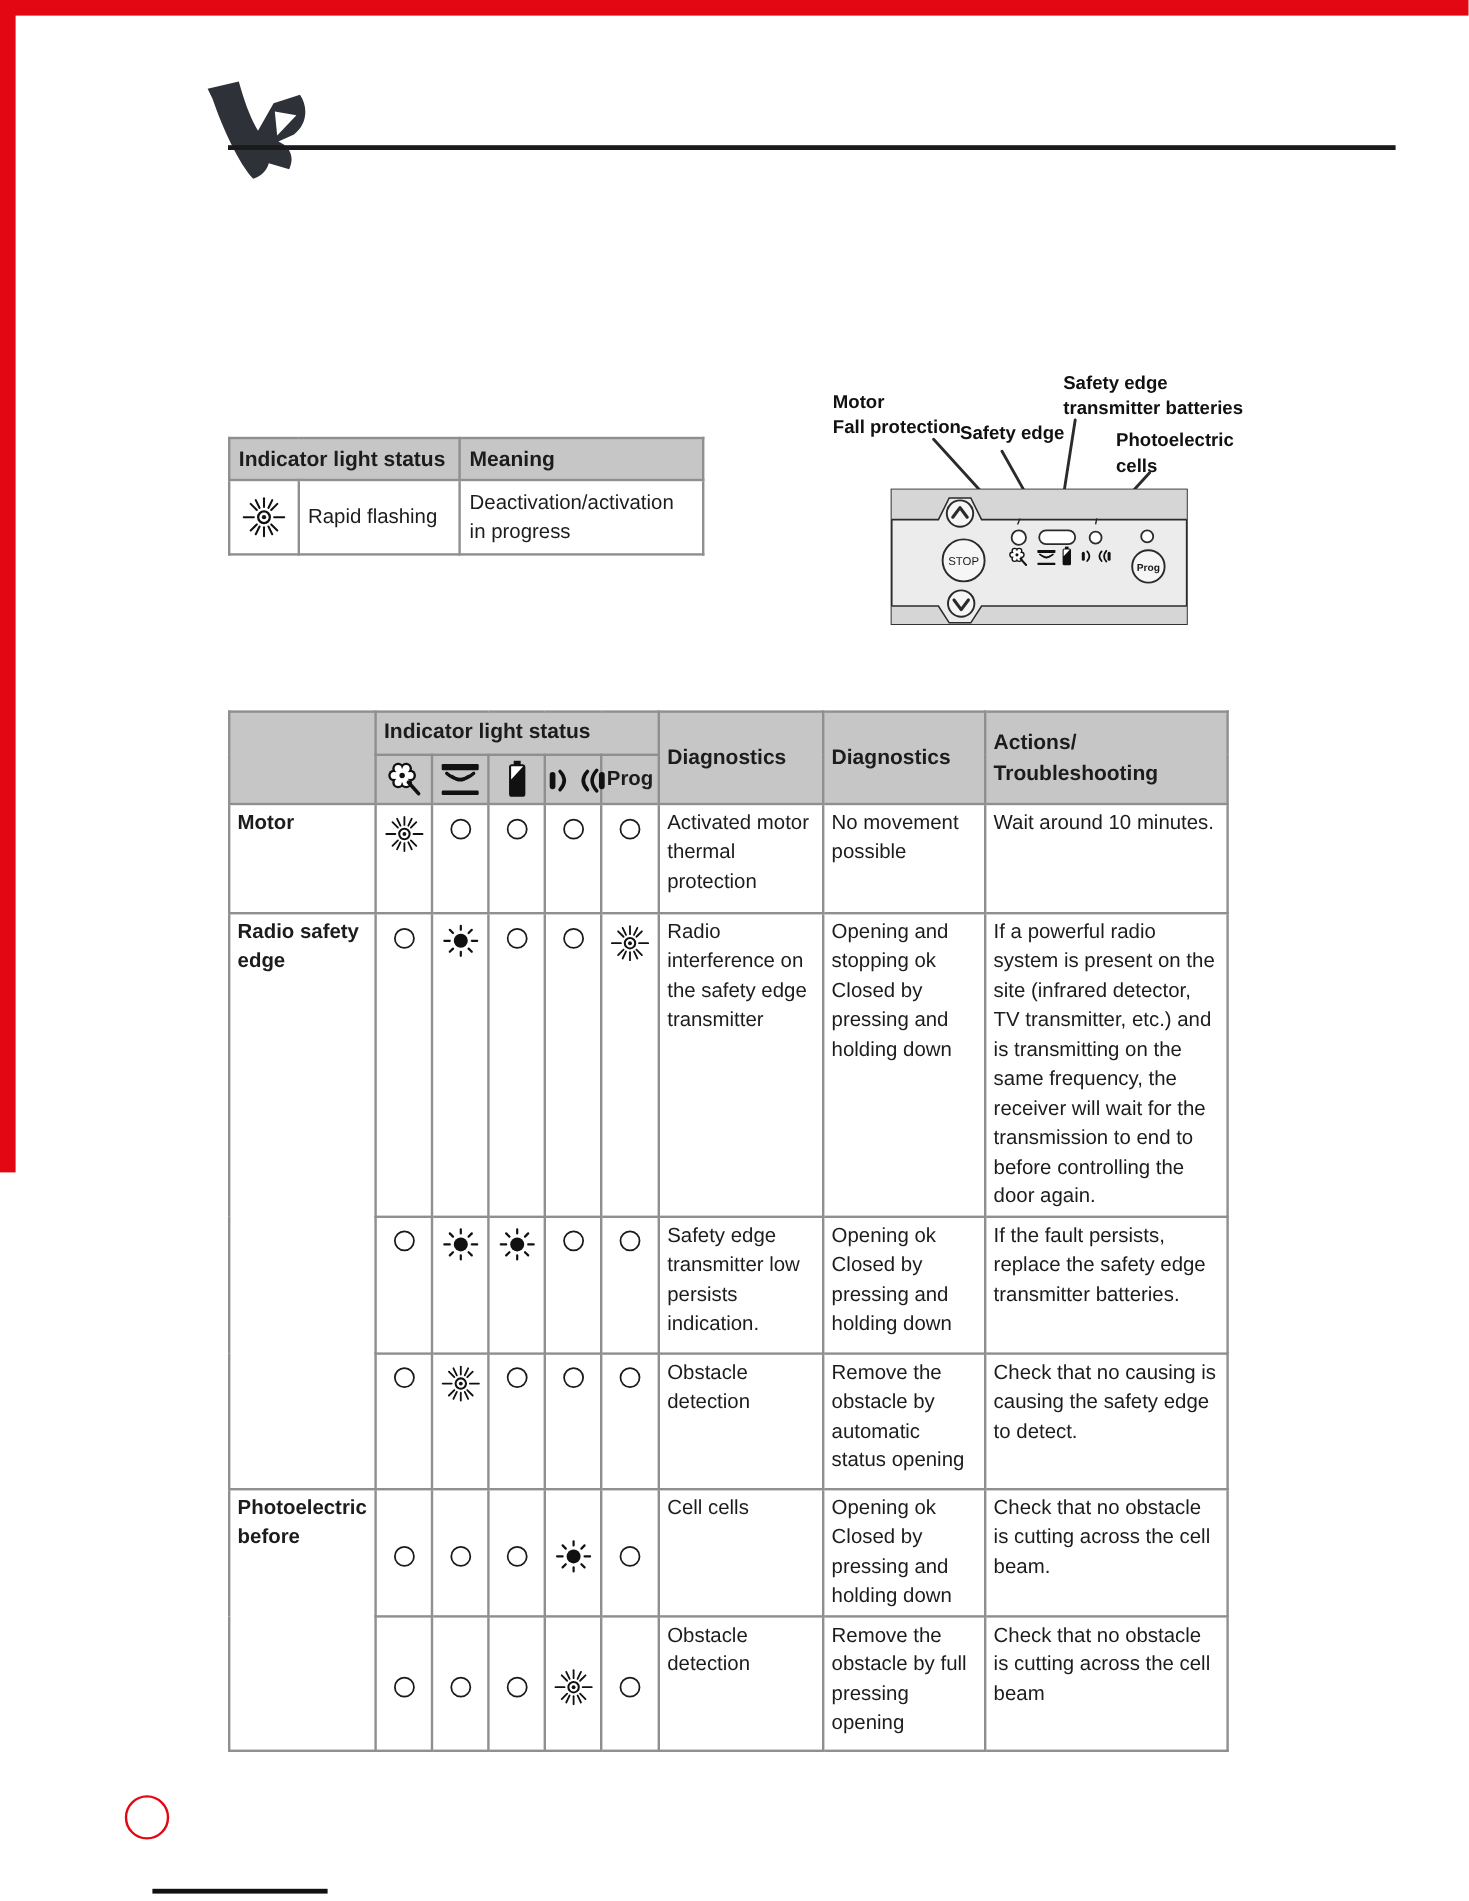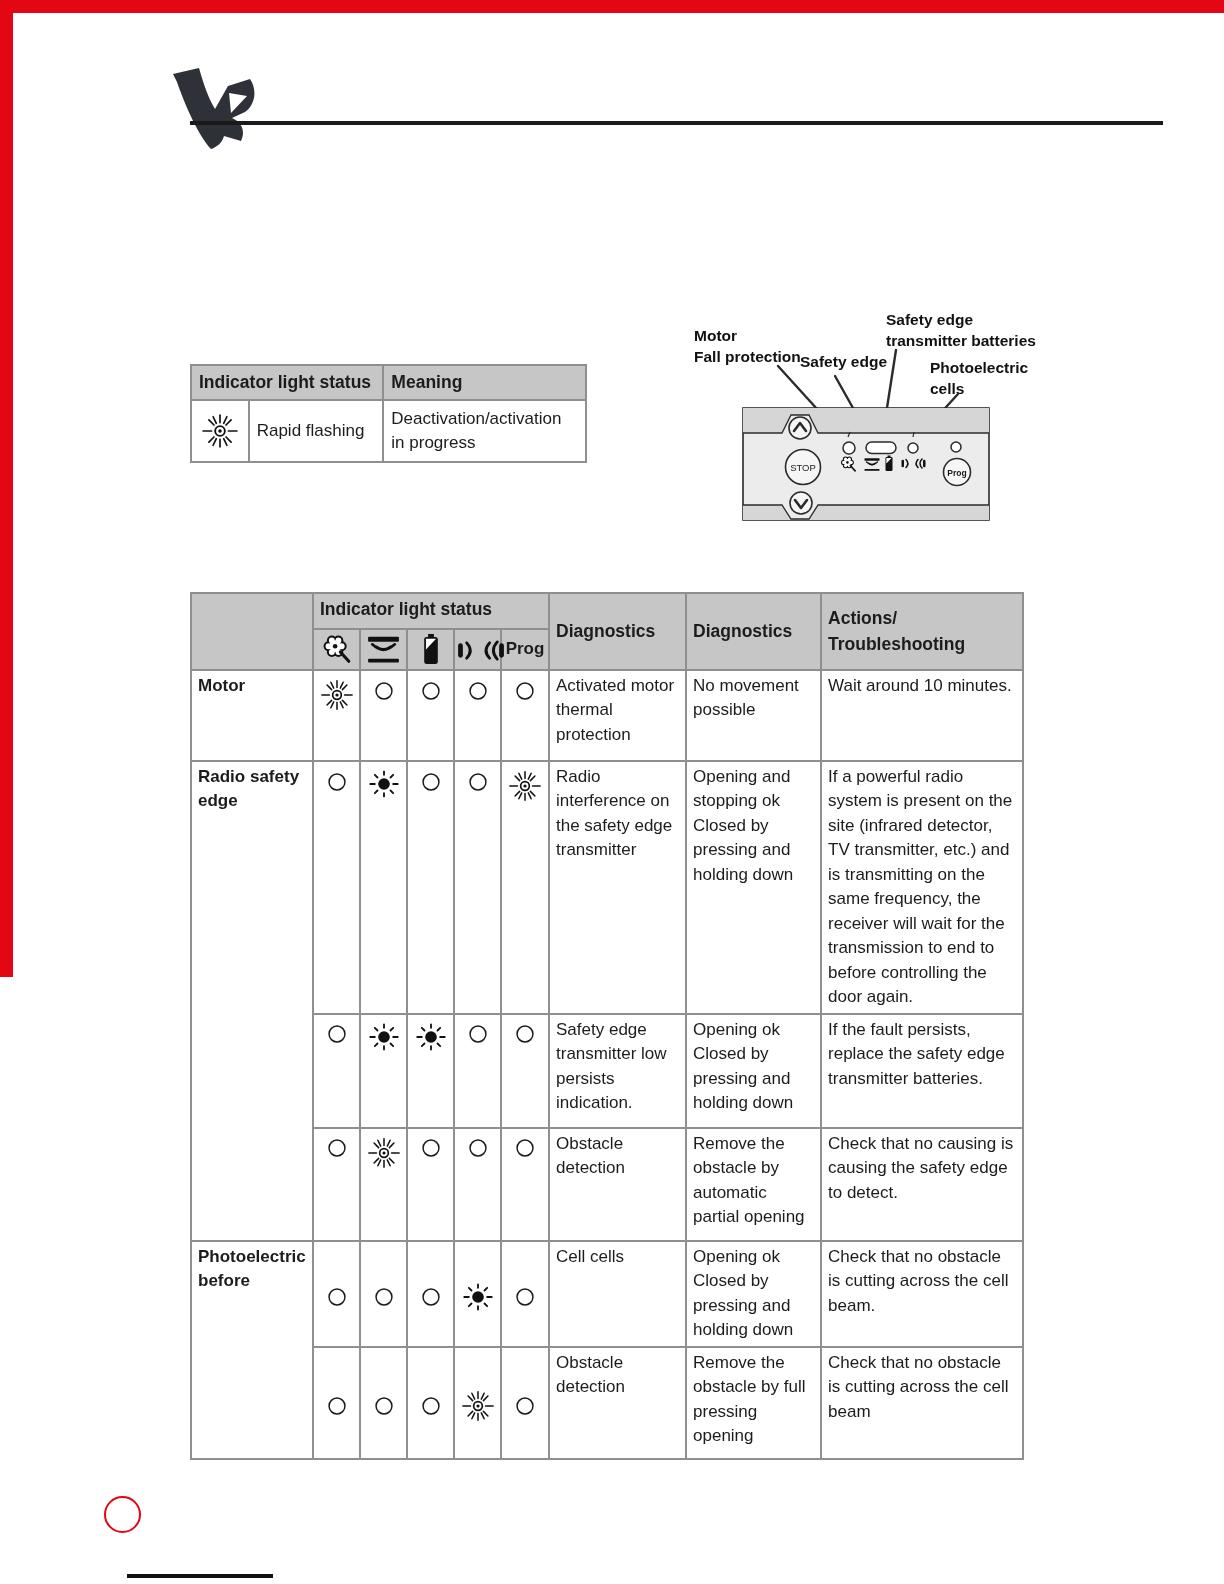--- a/index.html
+++ b/index.html
@@ -331,21 +331,21 @@
       <td class="led-cell" style="vertical-align: top;"><svg class="led led-off" viewBox="0 0 36 36">
               <use href="#sym-off"></use>
             </svg></td>
       <td class="led-cell" style="vertical-align: top;"><svg class="led led-off" viewBox="0 0 36 36">
               <use href="#sym-off"></use>
             </svg></td>
       <td class="led-cell" style="vertical-align: top;"><svg class="led led-off" viewBox="0 0 36 36">
               <use href="#sym-off"></use>
             </svg></td>
       <td>Obstacle detection</td>
-      <td>Remove the obstacle by automatic partial opening</td>
+      <td>Remove the obstacle by automatic status opening</td>
       <td>Check that no causing is causing the safety edge to detect.</td>
     </tr>
 
     <tr>
       <td class="cell-group" rowspan="2" style="height:105px">Photoelectric before</td>
       <td class="led-cell" style="vertical-align: middle;"><svg class="led led-off" viewBox="0 0 36 36">
               <use href="#sym-off"></use>
             </svg></td>
       <td class="led-cell" style="vertical-align: middle;"><svg class="led led-off" viewBox="0 0 36 36">
               <use href="#sym-off"></use>

